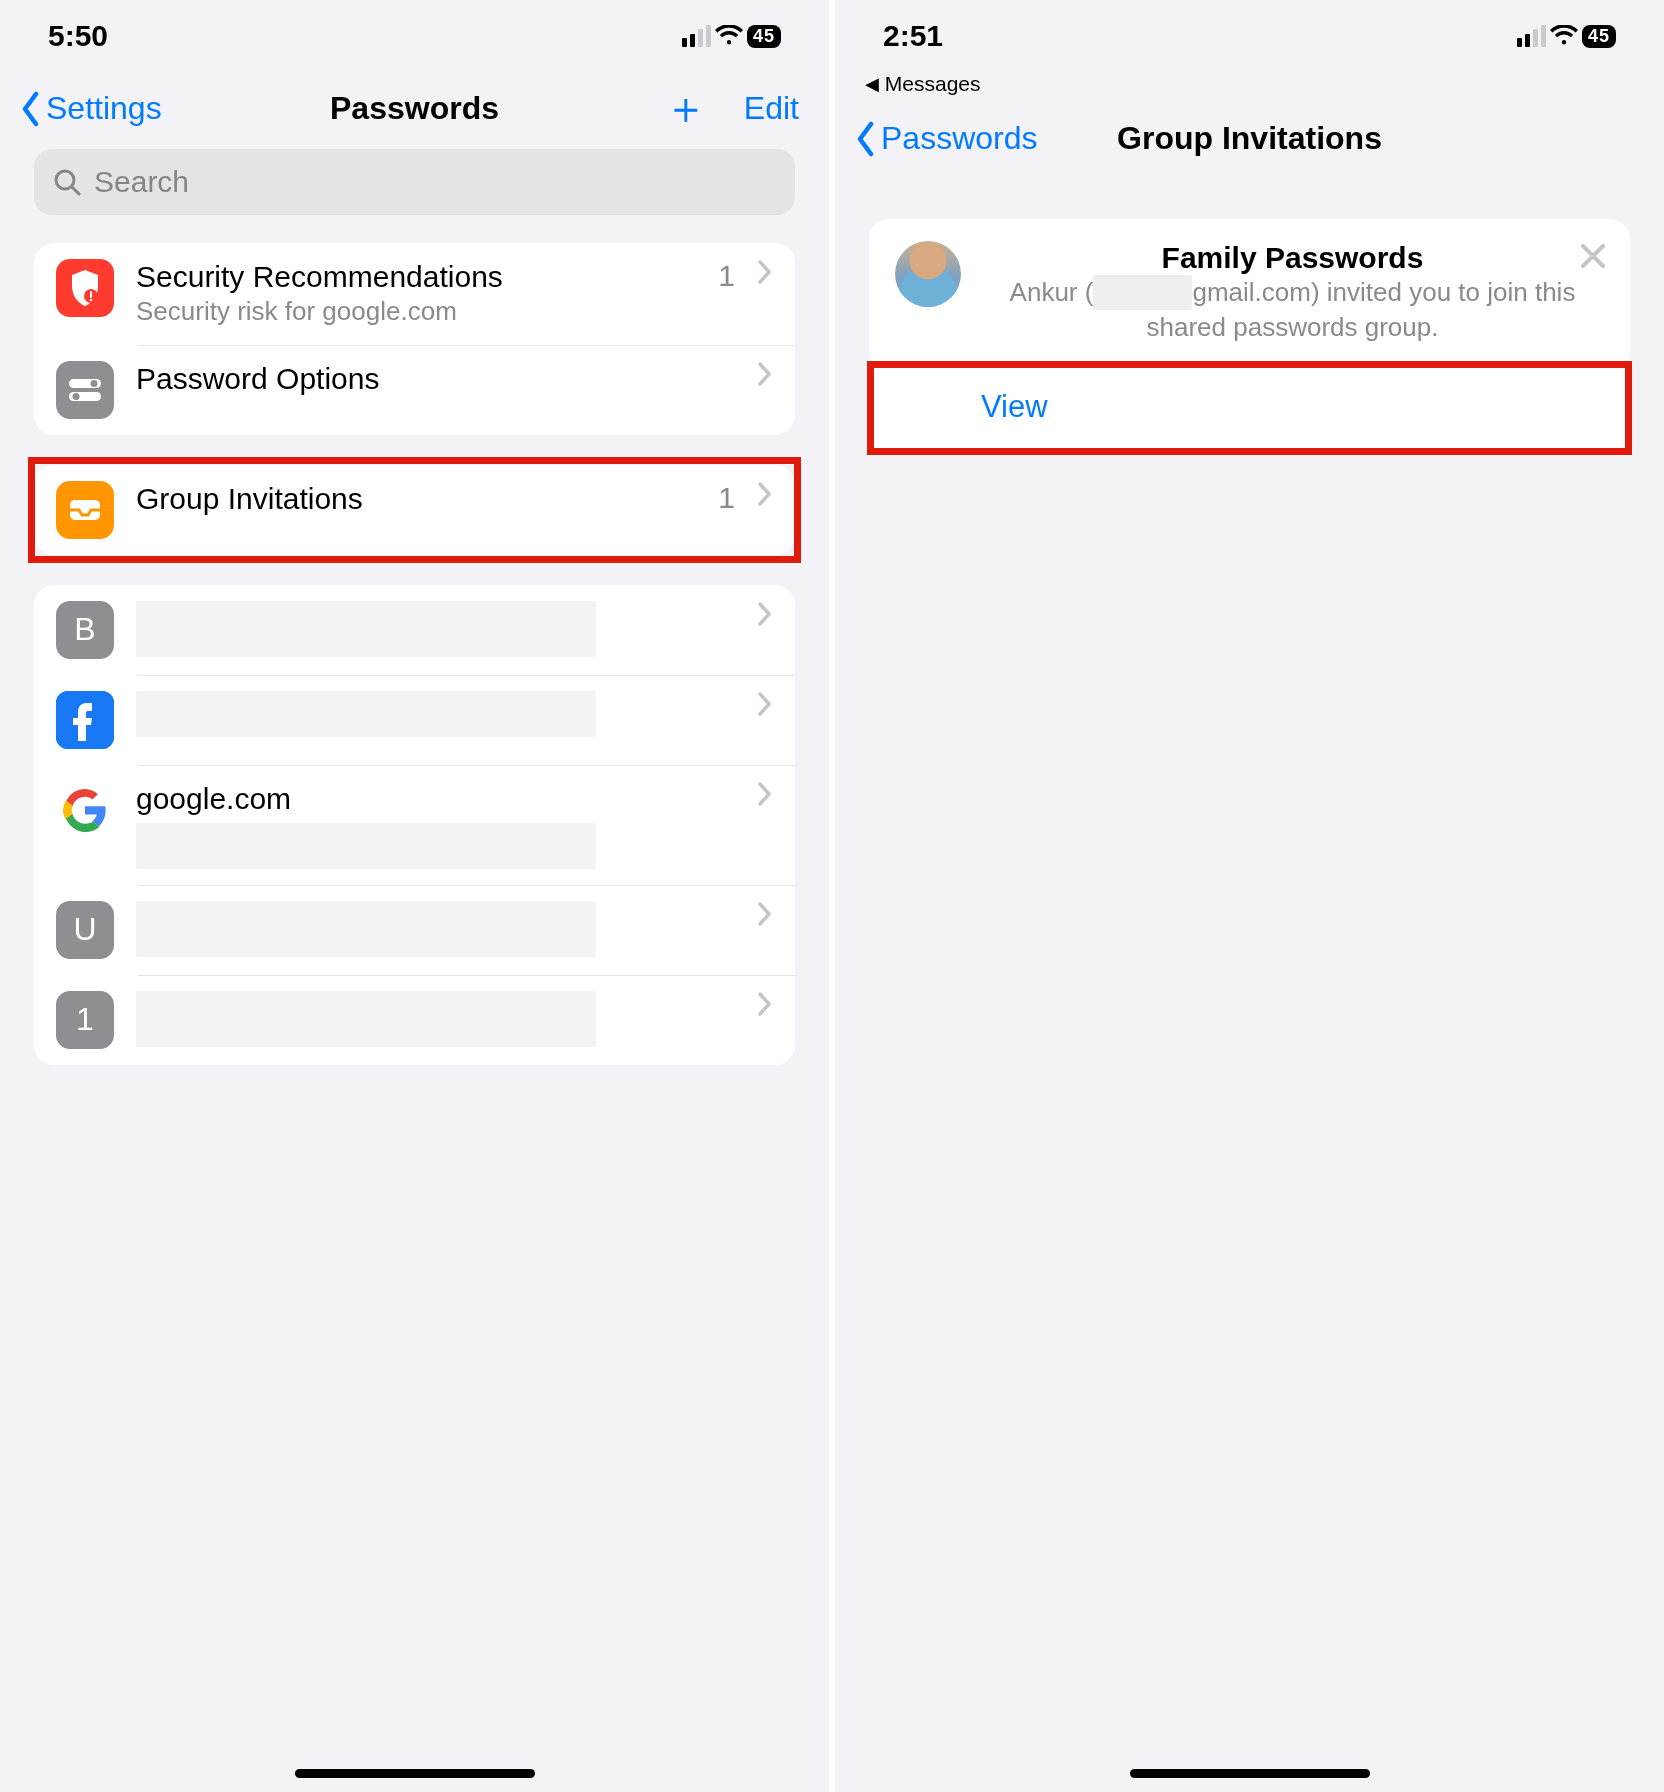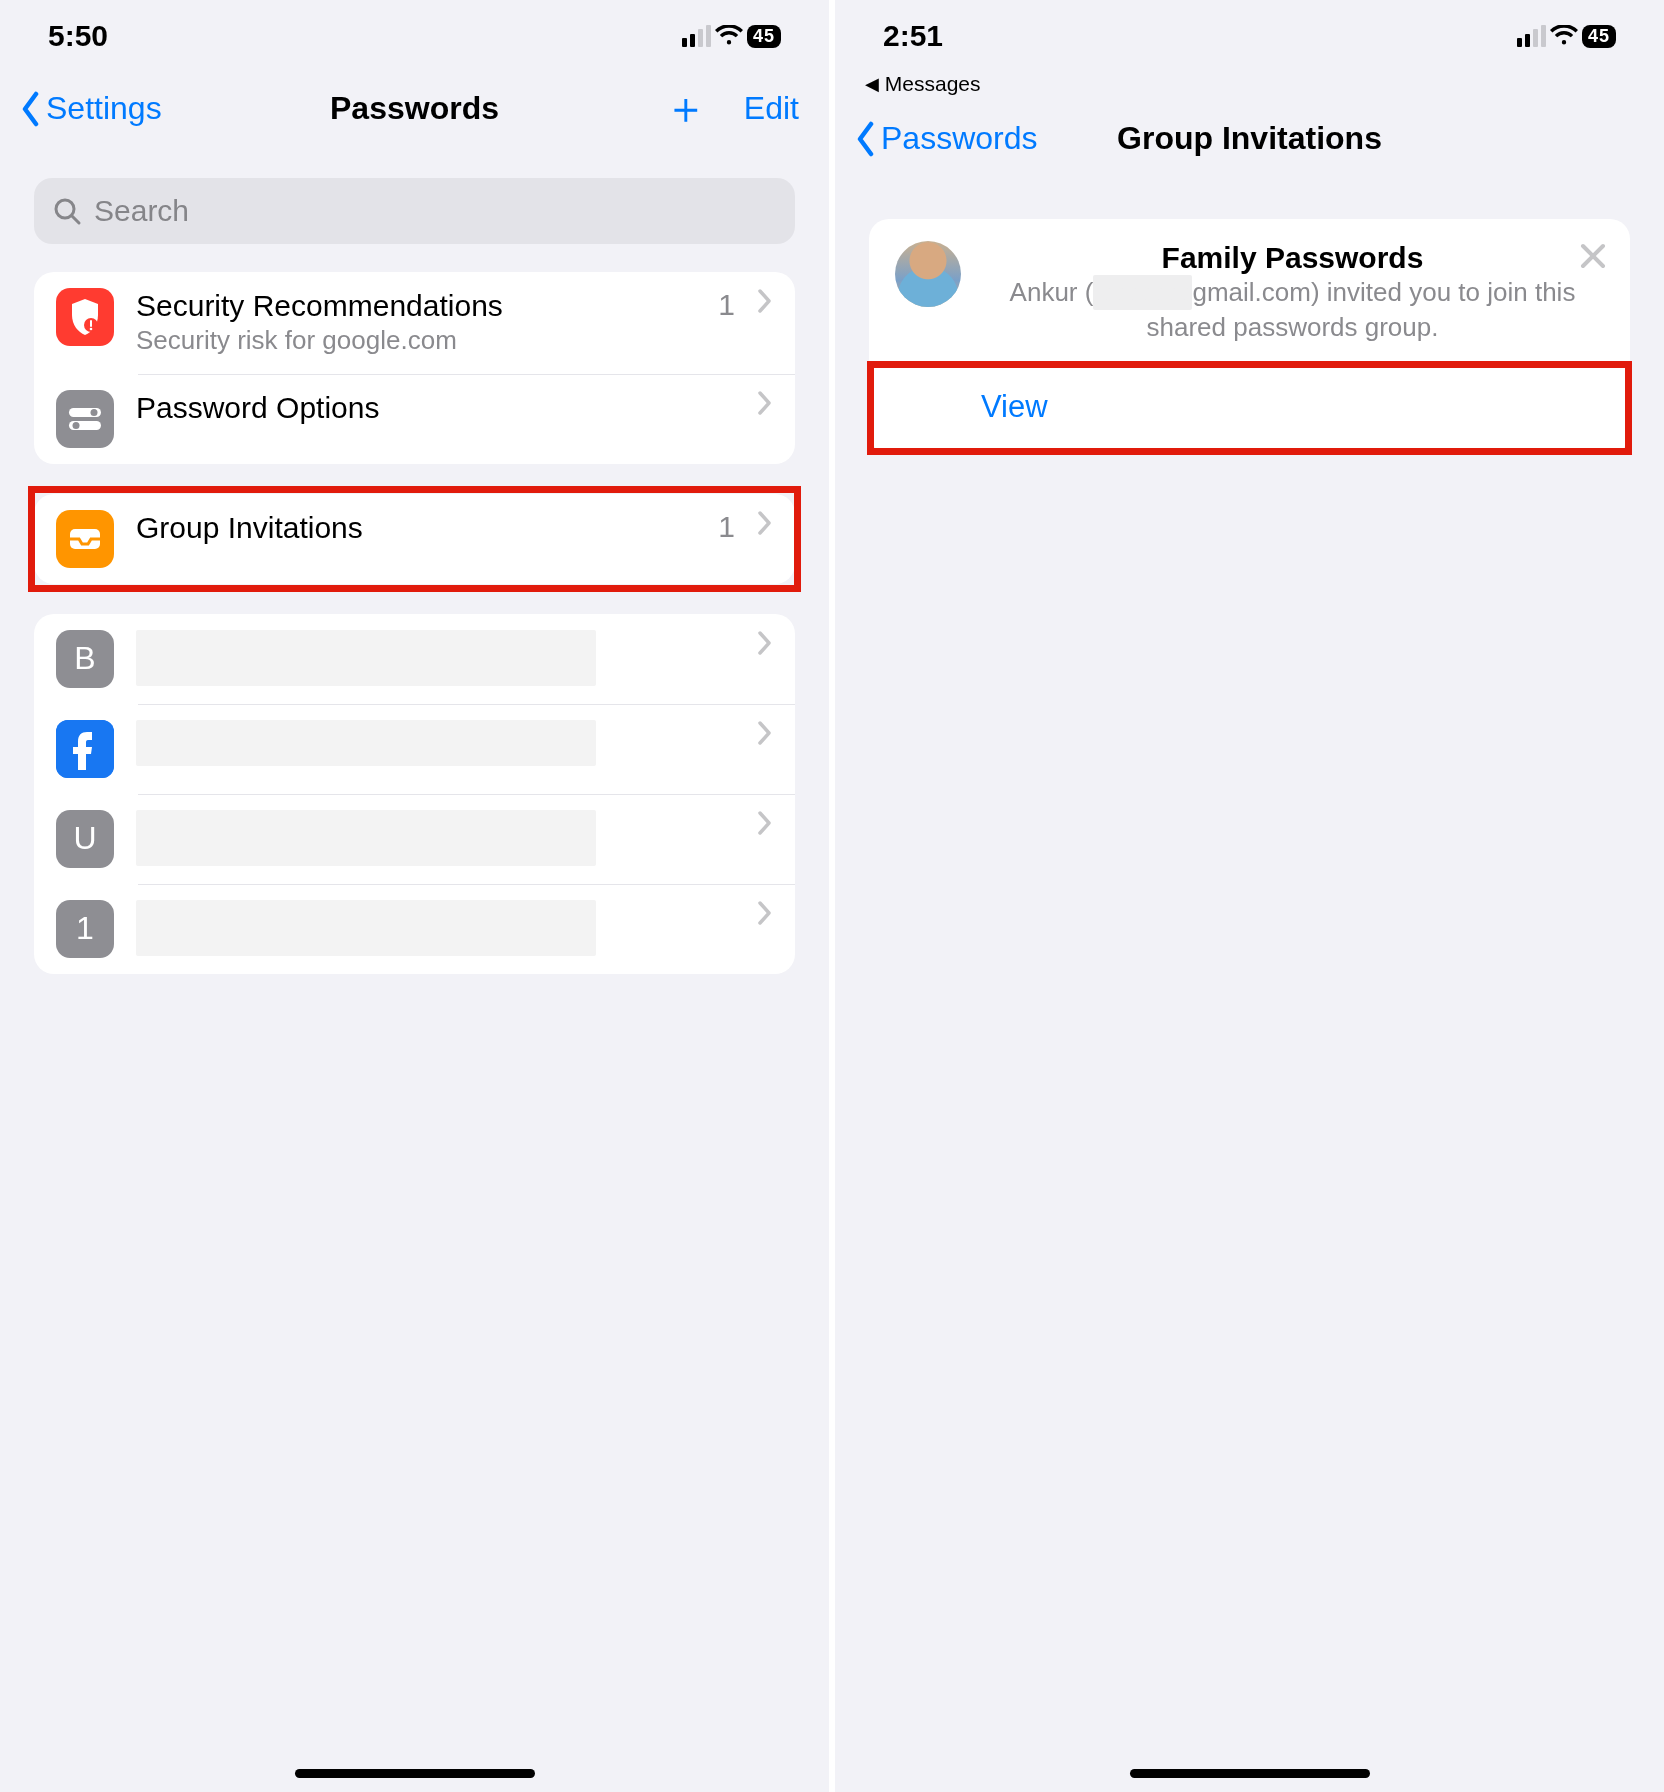--- a/index.html
+++ b/index.html
@@ -123,21 +123,20 @@
     font-size: 32px;
   }
   .plus-ico {
     font-size: 44px;
     font-weight: 300;
     line-height: 0.6;
   }
   
   .search-wrap {
     padding: 0 34px 28px 34px;
-    margin-top: 29px;
   }
   .search-field {
     background: #e3e3e8;
     border-radius: 18px;
     height: 66px;
     display: flex;
     align-items: center;
     padding: 0 18px;
     gap: 12px;
     color: #858589;
@@ -447,20 +446,39 @@
           <div class="cell-body" style="display: flex; flex-direction: column; gap: 6px;">
             <div class="redacted"></div>
           </div>
           <div class="chevron">
             <svg viewBox="0 0 16 26">
               <path d="M3 3 L12 13 L3 23" stroke-width="3.5" fill="none" stroke-linecap="round" stroke-linejoin="round"></path>
             </svg>
           </div>
         </div>
         <div class="cell">
+          <div class="cell-icon g-badge">
+            <svg width="44" height="44" viewBox="0 0 48 48">
+              <path fill="#EA4335" d="M24 9.5c3.9 0 6.6 1.7 8.1 3.1l5.9-5.9C34.4 3.3 29.7 1 24 1 14.8 1 6.9 6.6 3.3 14.7l7 5.4C12 14 17.5 9.5 24 9.5z"></path>
+              <path fill="#4285F4" d="M46.5 24.5c0-1.6-.1-3.2-.4-4.7H24v9h12.7c-.5 3-2.2 5.5-4.7 7.2l7.2 5.6C43.7 37.4 46.5 31.5 46.5 24.5z"></path>
+              <path fill="#FBBC05" d="M10.3 28.1c-.5-1.4-.8-2.9-.8-4.6s.3-3.2.8-4.6l-7-5.4C1.6 17.1 0 20.4 0 24.5s1.6 7.4 3.3 10.1l7-5.4z"></path>
+              <path fill="#34A853" d="M24 48c6.5 0 11.9-2.1 15.9-5.8l-7.2-5.6c-2 1.4-4.8 2.4-8.7 2.4-6.5 0-12-4.5-13.7-10.6l-7 5.4C6.9 41.4 14.8 48 24 48z"></path>
+            </svg>
+          </div>
+          <div class="cell-body" style="display: flex; flex-direction: column; gap: 6px;">
+            <div class="cell-title">google.com</div>
+            <div class="redacted"></div>
+          </div>
+          <div class="chevron">
+            <svg viewBox="0 0 16 26">
+              <path d="M3 3 L12 13 L3 23" stroke-width="3.5" fill="none" stroke-linecap="round" stroke-linejoin="round"></path>
+            </svg>
+          </div>
+        </div>
+        <div class="cell">
           <div class="cell-icon gray-badge">U</div>
           <div class="cell-body" style="display: flex; flex-direction: column; gap: 6px;">
             <div class="redacted" style="height: 56px;"></div>
           </div>
           <div class="chevron">
             <svg viewBox="0 0 16 26">
               <path d="M3 3 L12 13 L3 23" stroke-width="3.5" fill="none" stroke-linecap="round" stroke-linejoin="round"></path>
             </svg>
           </div>
         </div>

